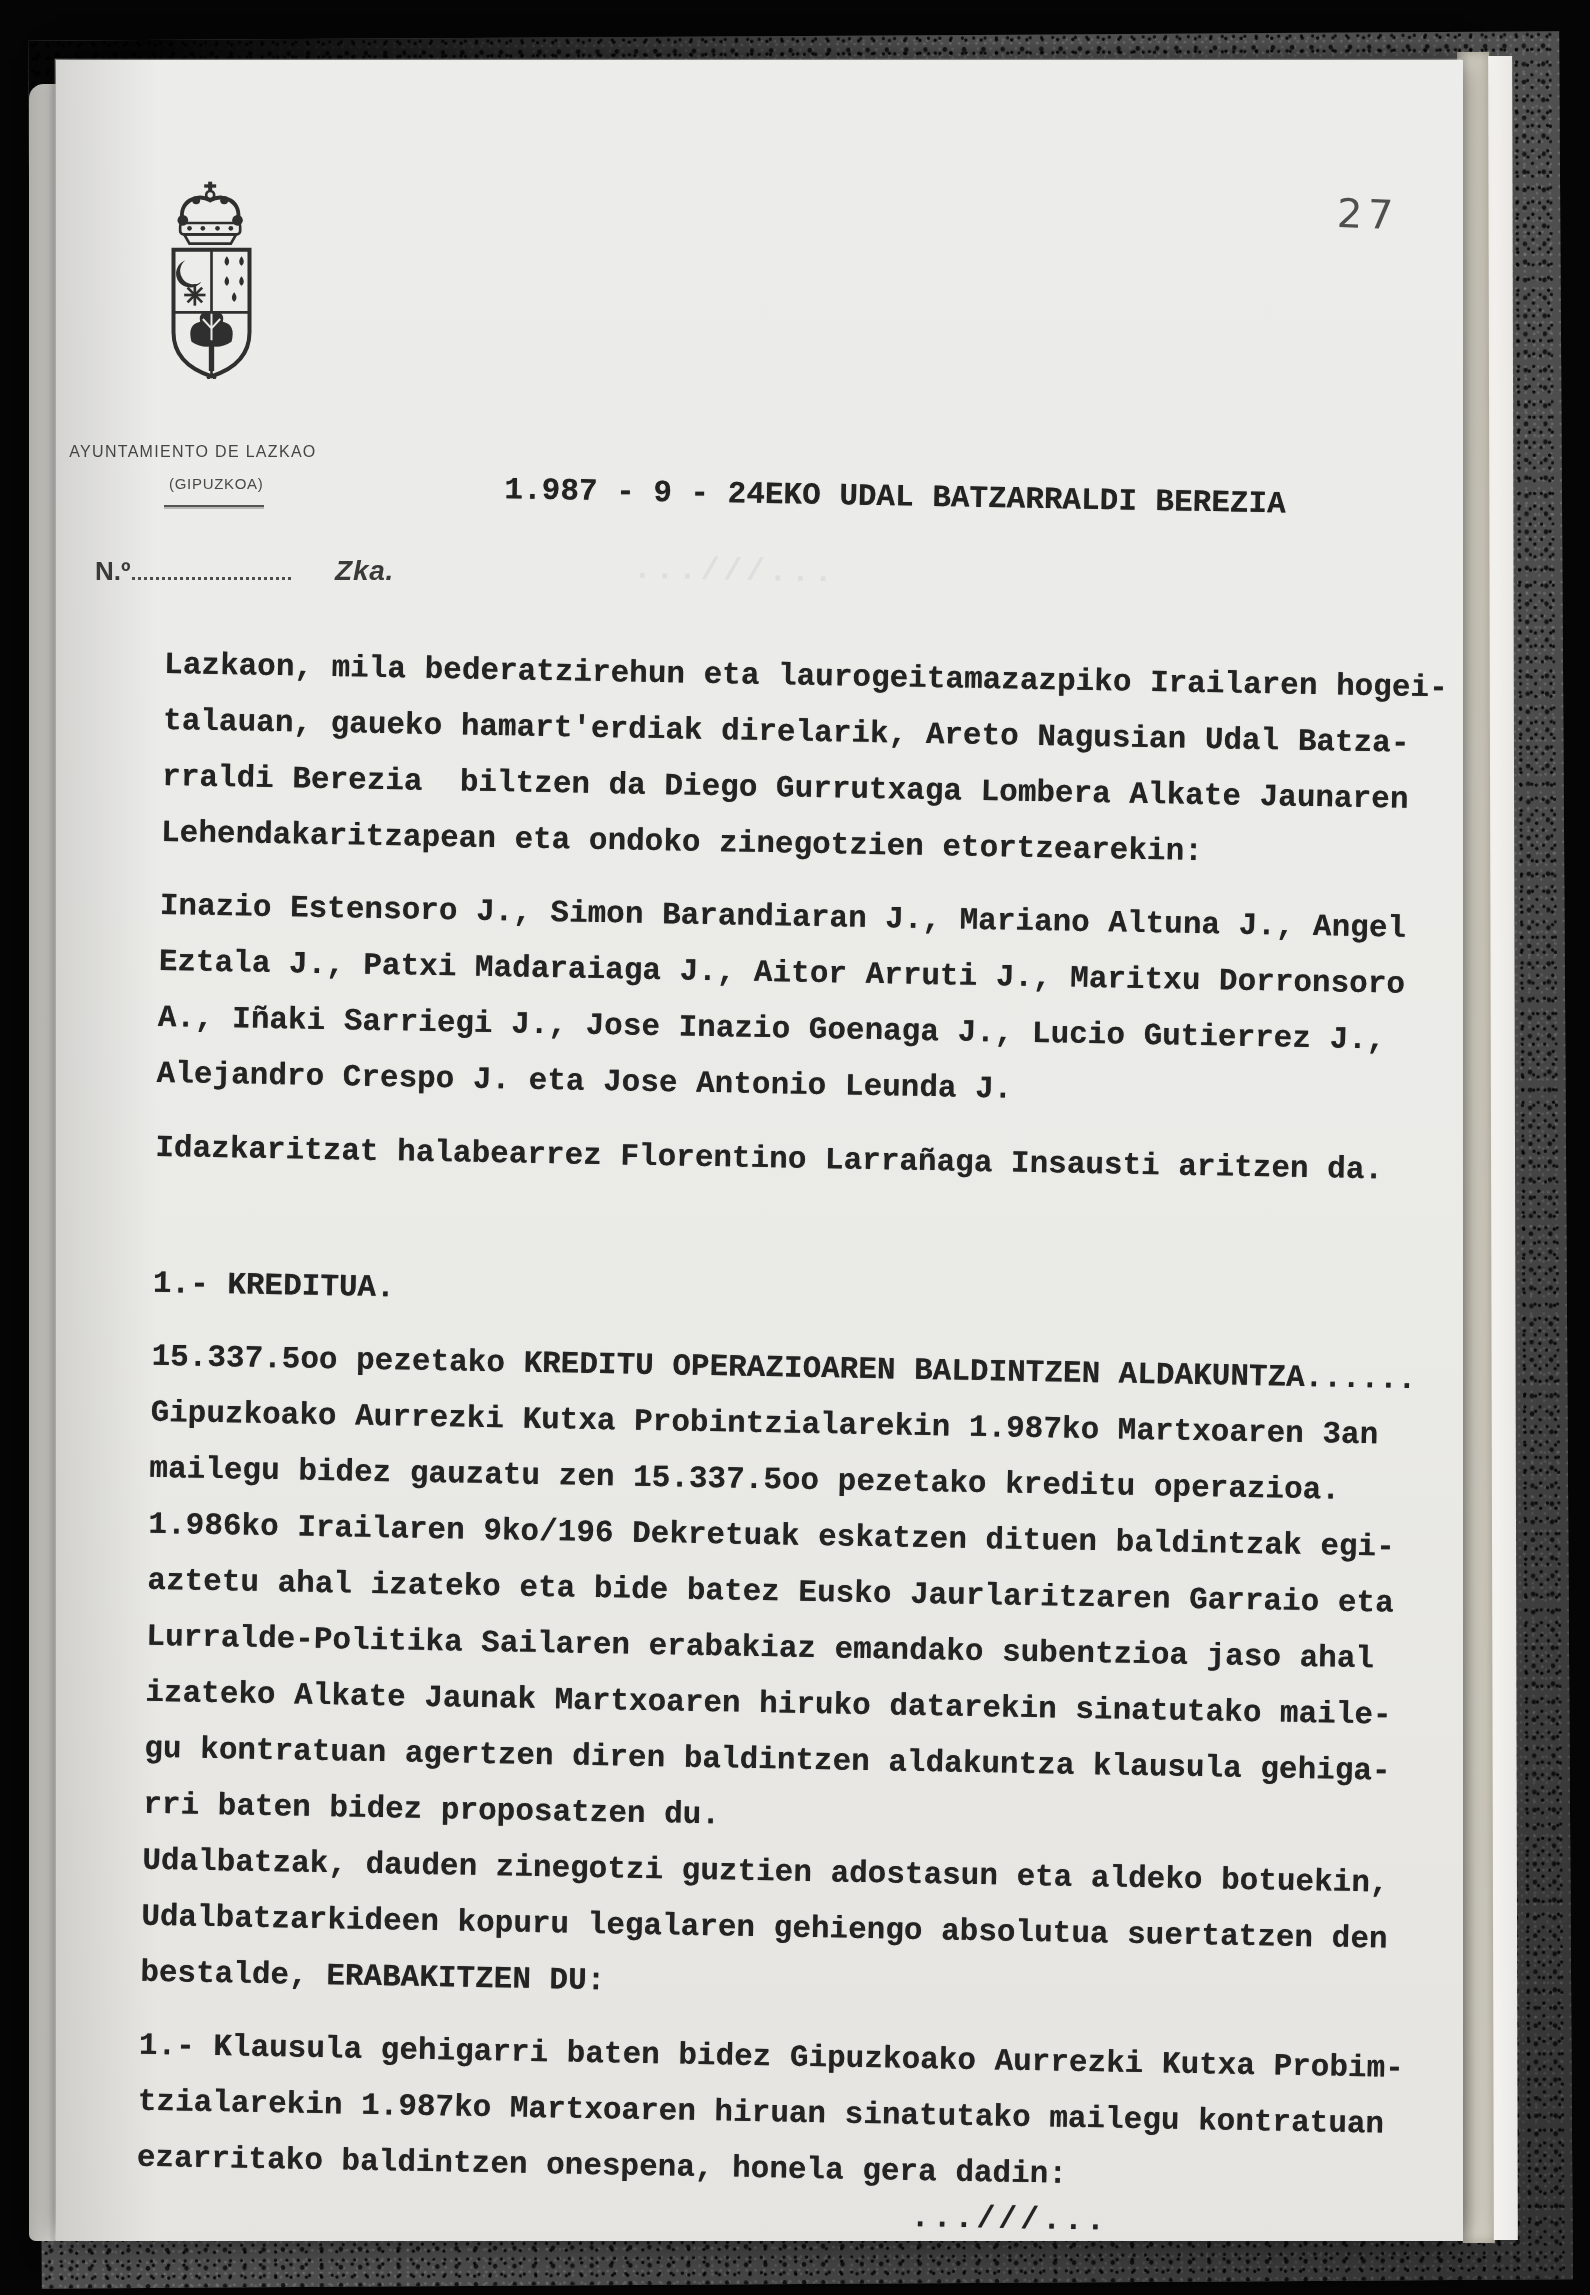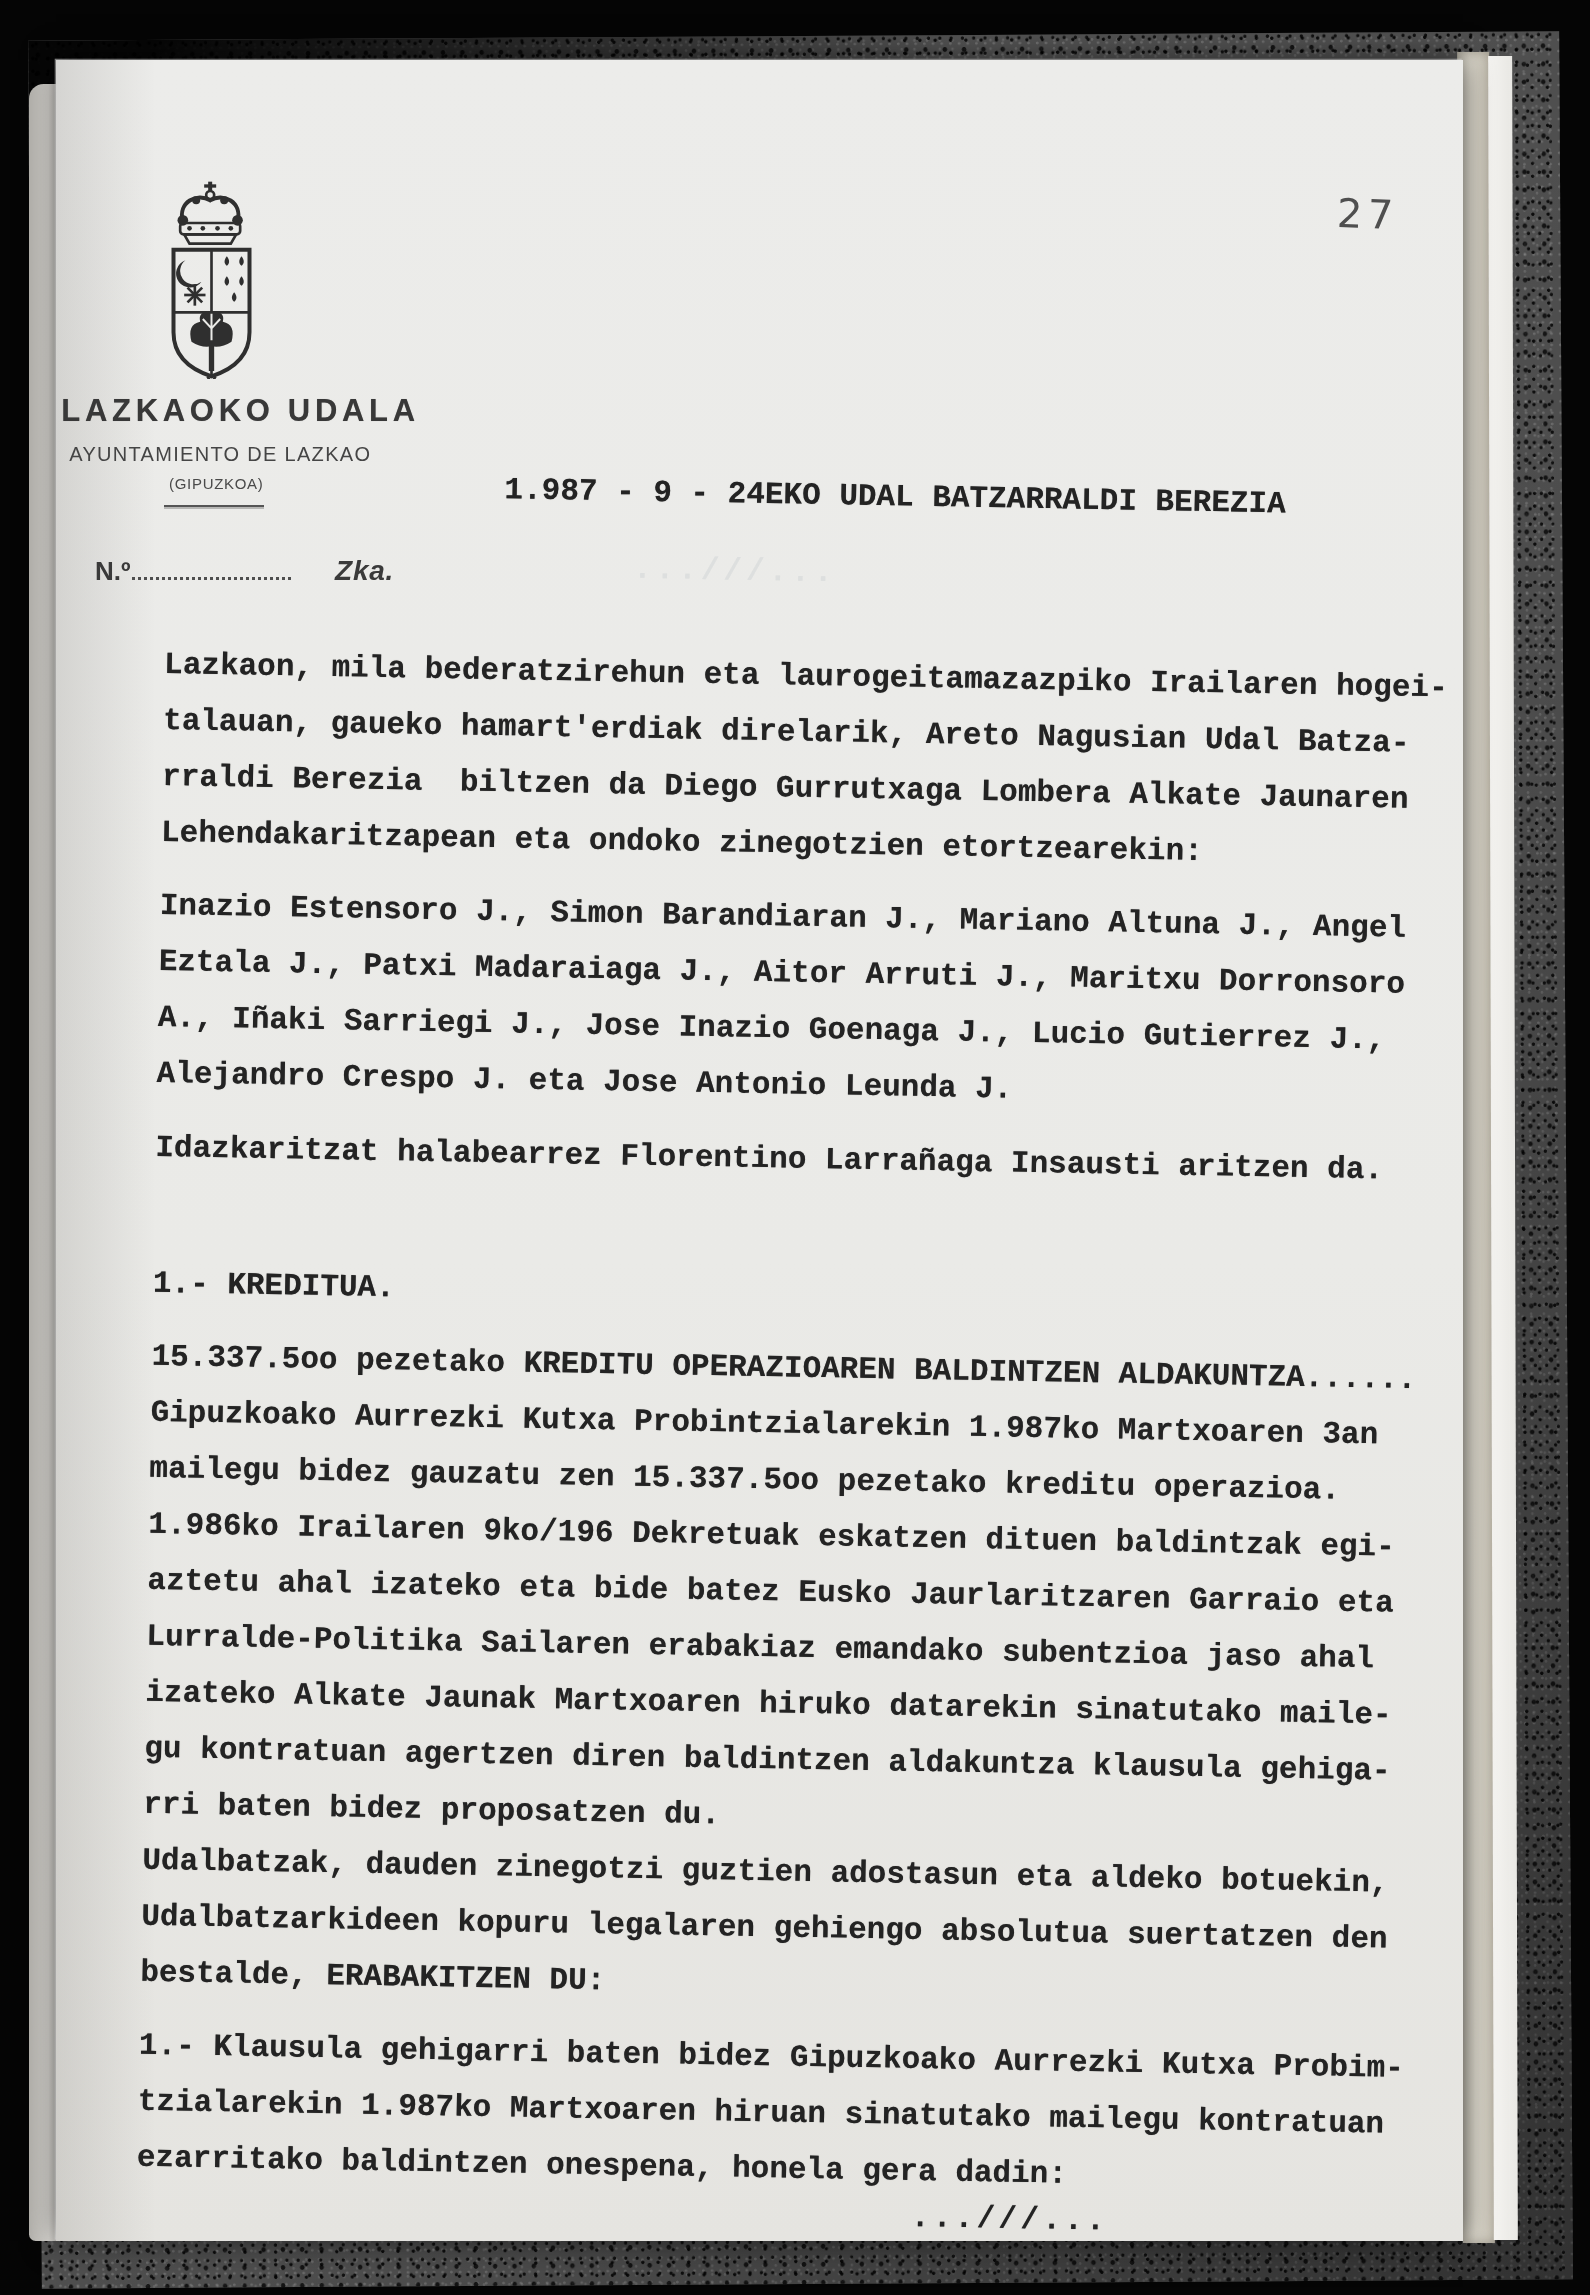--- a/index.html
+++ b/index.html
@@ -53,21 +53,21 @@
   }
   
   .emblem{position:absolute;left:112px;top:119px;width:87px;height:200px;}
   .org-name{
     position:absolute;left:5.3px;top:333px;width:413px;
     font-size:31px;font-weight:bold;letter-spacing:4.7px;color:#383838;
     text-shadow:0 0 0.7px rgba(40,40,40,.4);white-space:nowrap;
   }
   .org-subtitle{
     position:absolute;left:13.3px;top:383px;width:400px;
-    font-size:20px;letter-spacing:1.3px;color:#454545;white-space:nowrap;
+    font-size:16px;letter-spacing:1.3px;color:#454545;white-space:nowrap;
   }
   .org-region{
     position:absolute;left:113px;top:415px;font-size:15px;letter-spacing:0.7px;color:#4a4a4a;
   }
   .region-rule{
     position:absolute;left:108px;top:445px;width:100px;height:0;
     border-top:2px solid #555;box-shadow:0 2px 0 rgba(85,85,85,.35);
   }
   .ref-row{
     position:absolute;left:33px;top:495px;color:#3a3a3a;white-space:nowrap;
@@ -162,21 +162,20 @@
               <rect x="61" y="148" width="8" height="38" fill="#2f2f2f" stroke="none"></rect>
               <path d="M35,142 Q28,116 48,112 Q44,96 65,96 Q86,96 82,112 Q102,116 95,142 Q80,152 65,149 Q50,152 35,142 Z" fill="#2f2f2f" stroke="none"></path>
               <path d="M65,100 v40 M52,108 l13,14 M78,108 l-13,14" stroke="#eaeae7" stroke-width="3"></path>
               <path d="M59,194 l6,11 6,-11" stroke-width="4"></path>
             </g>
           </g>
         </g>
       </svg>
     </div>
 
-    <div class="org-name">LAZKAOKO UDALA</div>
     <div class="org-subtitle">AYUNTAMIENTO DE LAZKAO</div>
     <div class="org-region">(GIPUZKOA)</div>
     <div class="region-rule"></div>
 
     <div class="ref-row">
       <span class="ref-prefix">N.º</span><span class="ref-leader"></span><span class="ref-suffix">Zka.</span>
     </div>
 
     <div class="page-number">27</div>
 

